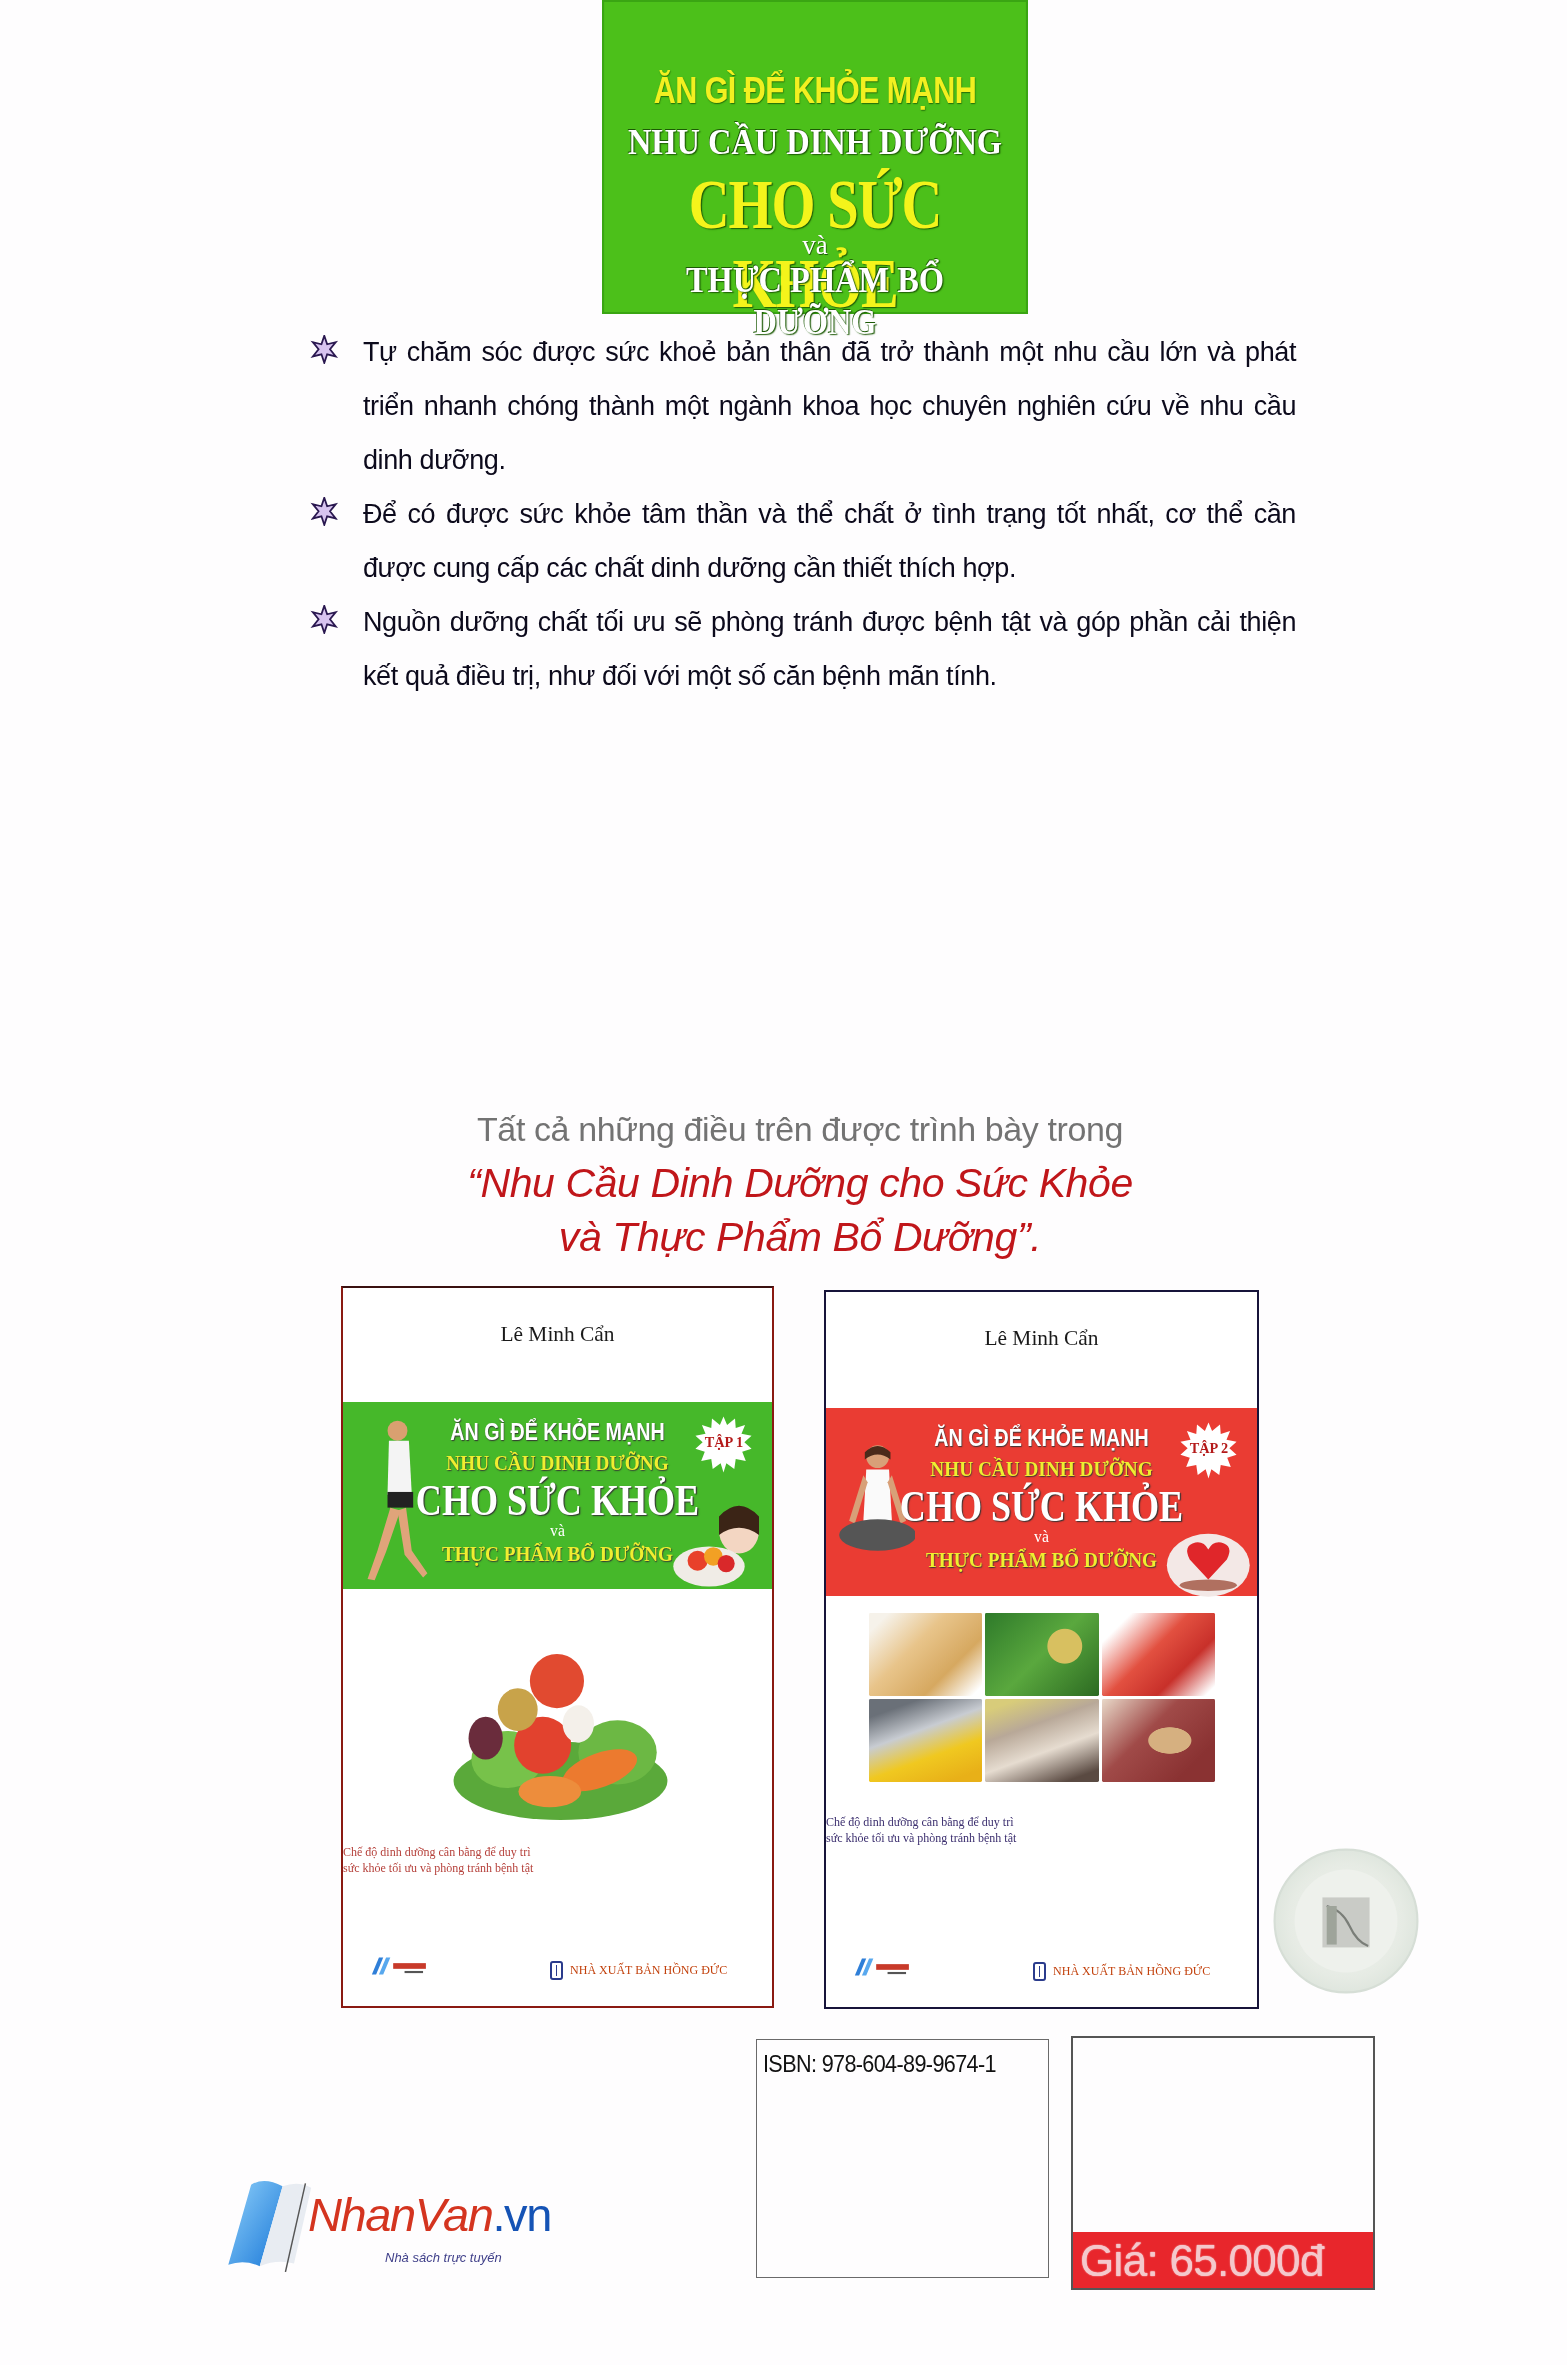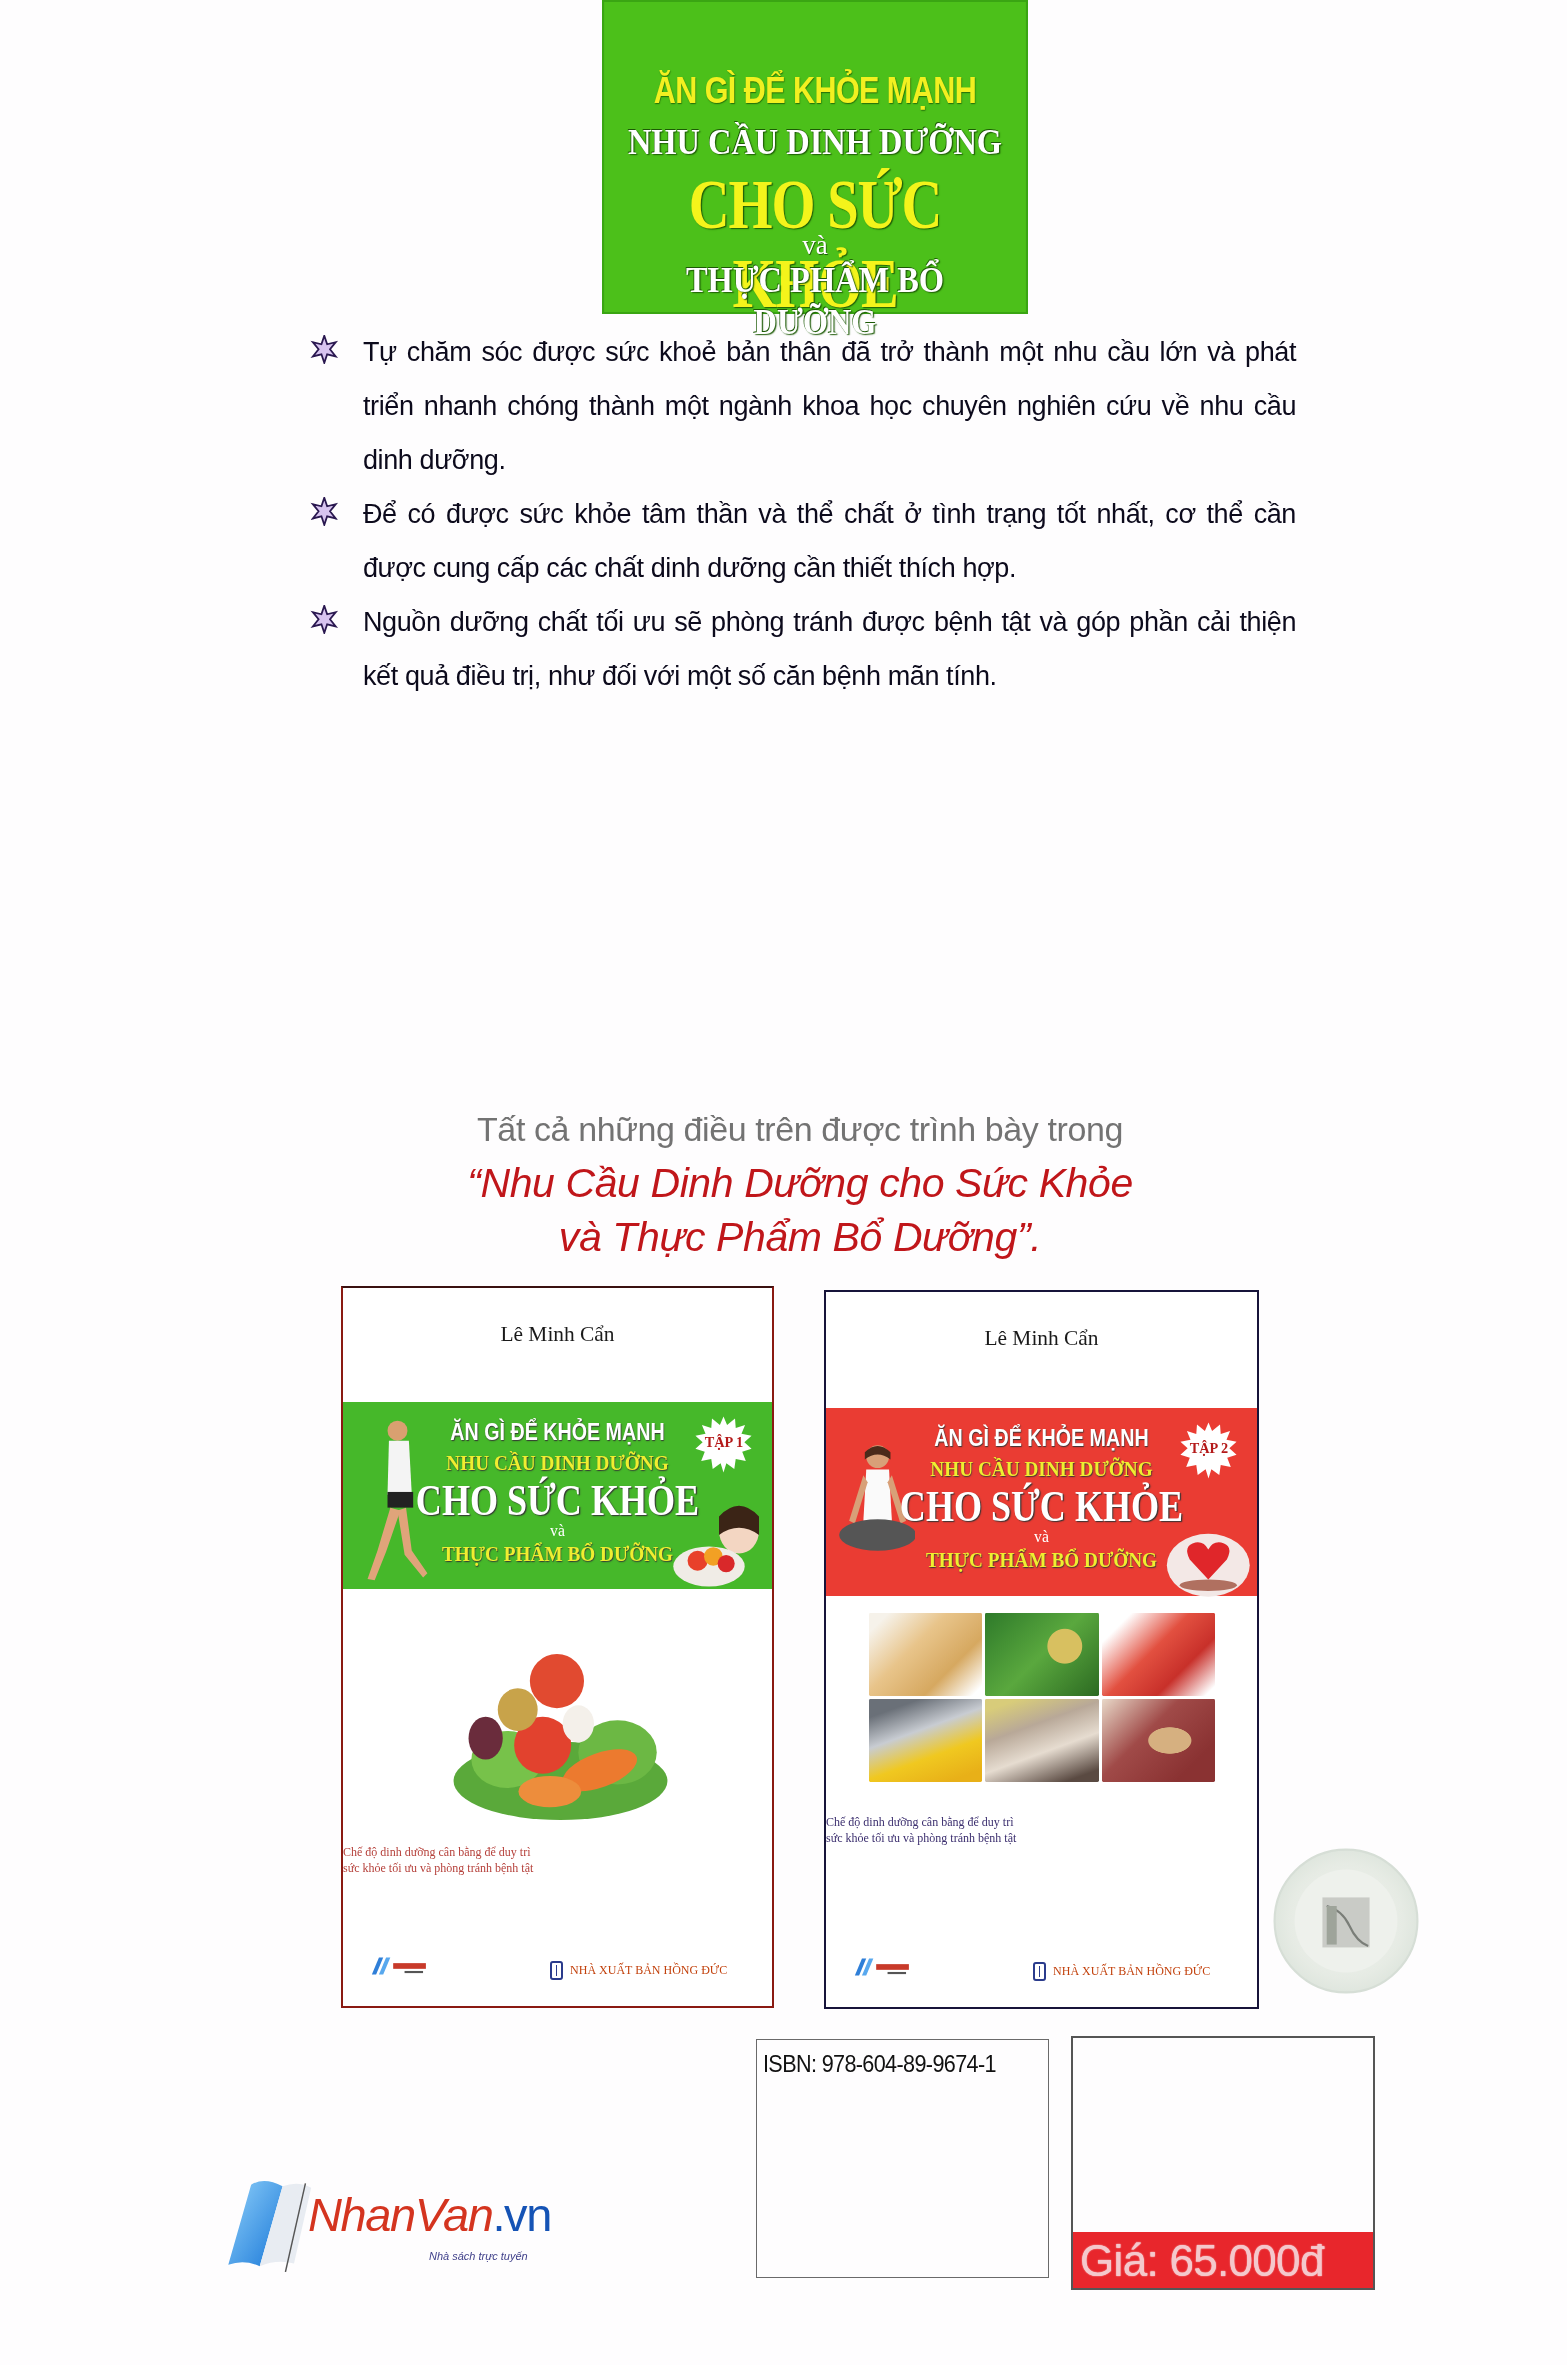--- a/index.html
+++ b/index.html
@@ -182,21 +182,21 @@
 
   
   #nhanvan-logo { left:214px; top:2143px; width:314px; height:129px; }
   #nhanvan-logo .brand {
     position:absolute; left:94px; top:44px;
     font-family:"Liberation Sans", sans-serif; font-size:47px; letter-spacing:-1.4px;
   }
   #nhanvan-logo .brand .n { color:#d4341f; font-style:italic; }
   #nhanvan-logo .brand .vn { color:#1553b5; }
   #nhanvan-logo .tagline {
-    position:absolute; left:171px; top:107px; font-size:11px; font-style:italic; color:#40408a;margin-left:44px;
+    position:absolute; left:171px; top:107px; font-size:13px; font-style:italic; color:#40408a;
   }
 </style>
 </head>
 <body>
 
 <div id="title-block" class="abs">
   <div class="line1">ĂN GÌ ĐỂ KHỎE MẠNH</div>
   <div class="line2">NHU CẦU DINH DƯỠNG</div>
   <div class="line3">CHO SỨC KHỎE</div>
   <div class="line4">và</div>

